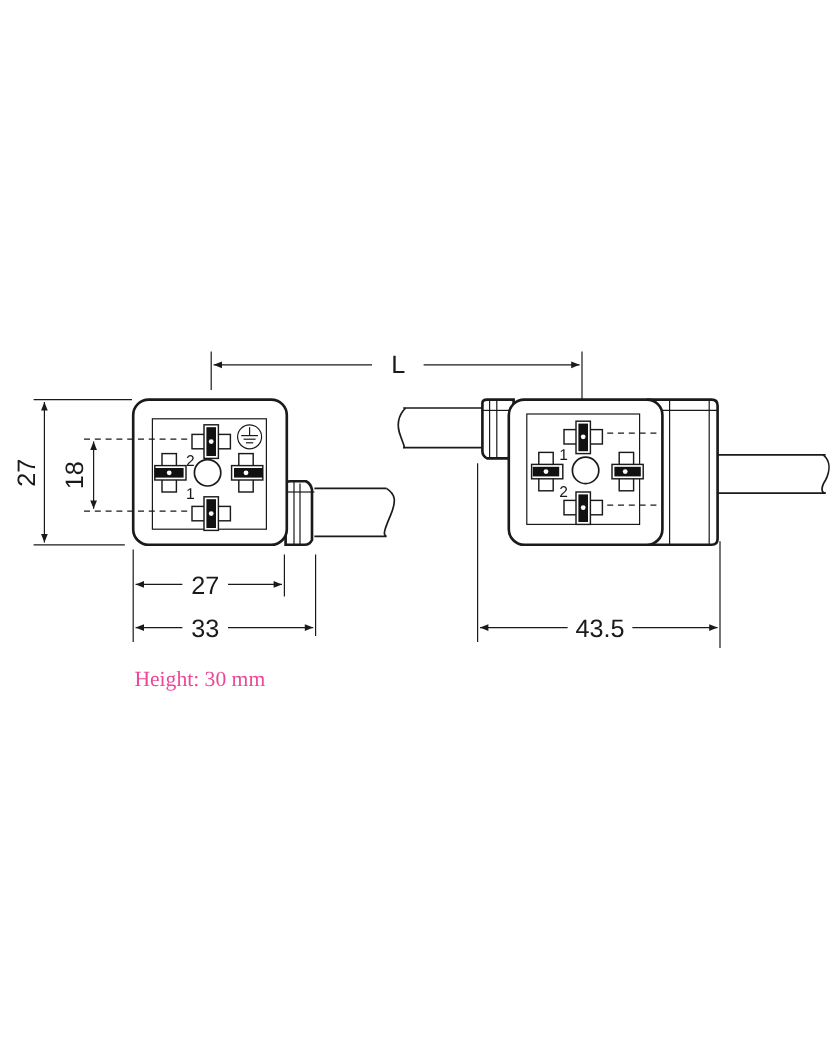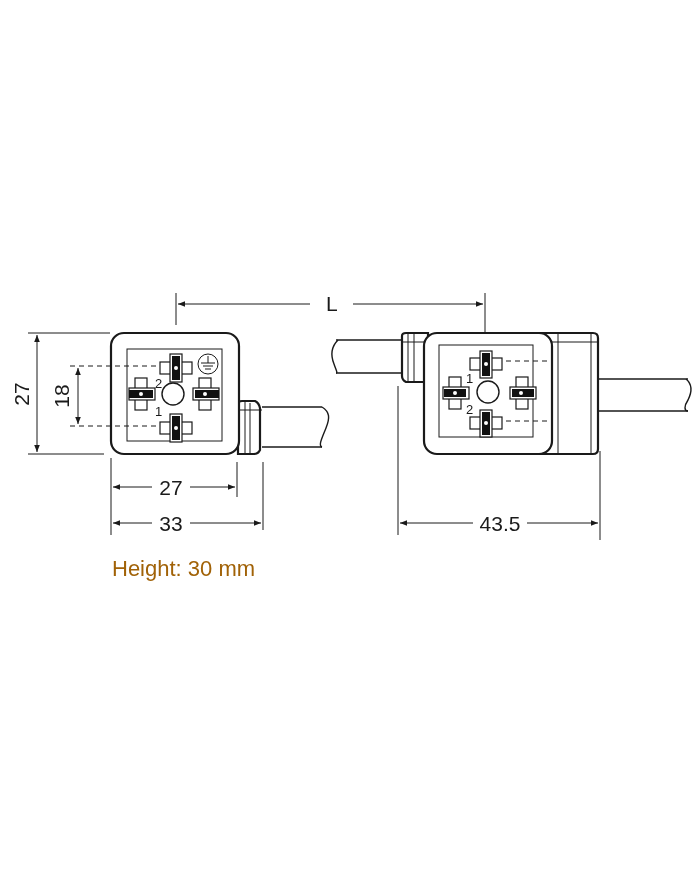--- a/index.html
+++ b/index.html
@@ -7,21 +7,21 @@
     #drawing { position: absolute; left: 0; top: 0; width: 700px; height: 869px; }
     .ln { stroke: #1a1a1a; fill: none; stroke-width: 1.4; }
     .thick { stroke: #1a1a1a; fill: #ffffff; stroke-width: 2.2; }
     .thin { stroke: #1a1a1a; fill: none; stroke-width: 1; }
     .dash { stroke: #1a1a1a; stroke-width: 1; stroke-dasharray: 5 4; fill: none; }
     .pin { fill: #ffffff; stroke: #1a1a1a; stroke-width: 1.2; }
     .pinblk { fill: #111111; }
     .pinhole { fill: #ffffff; }
     .dimtxt { font-family: "Liberation Sans", sans-serif; font-size: 21px; fill: #1a1a1a; }
     .smalltxt { font-family: "Liberation Sans", sans-serif; font-size: 13px; fill: #1a1a1a; }
-    .note { position: absolute; left: 112px; top: 556px; font-family: Liberation Sans, sans-serif; font-size: 22px; color: #a16207; }
+    .note { position: absolute; left: 112px; top: 556px; font-family: Liberation Serif, serif; font-size: 18px; color: #ec4899; }
   </style>
 </head>
 <body>
 
 <svg id="drawing" viewBox="0 0 700 869" xmlns="http://www.w3.org/2000/svg">
   <defs>
     <marker id="arr" viewBox="0 0 10 10" refX="10" refY="5" markerWidth="9" markerHeight="7" orient="auto-start-reverse" markerUnits="userSpaceOnUse">
       <path d="M0,1 L10,5 L0,9 z" fill="#1a1a1a"></path>
     </marker>
   </defs>

